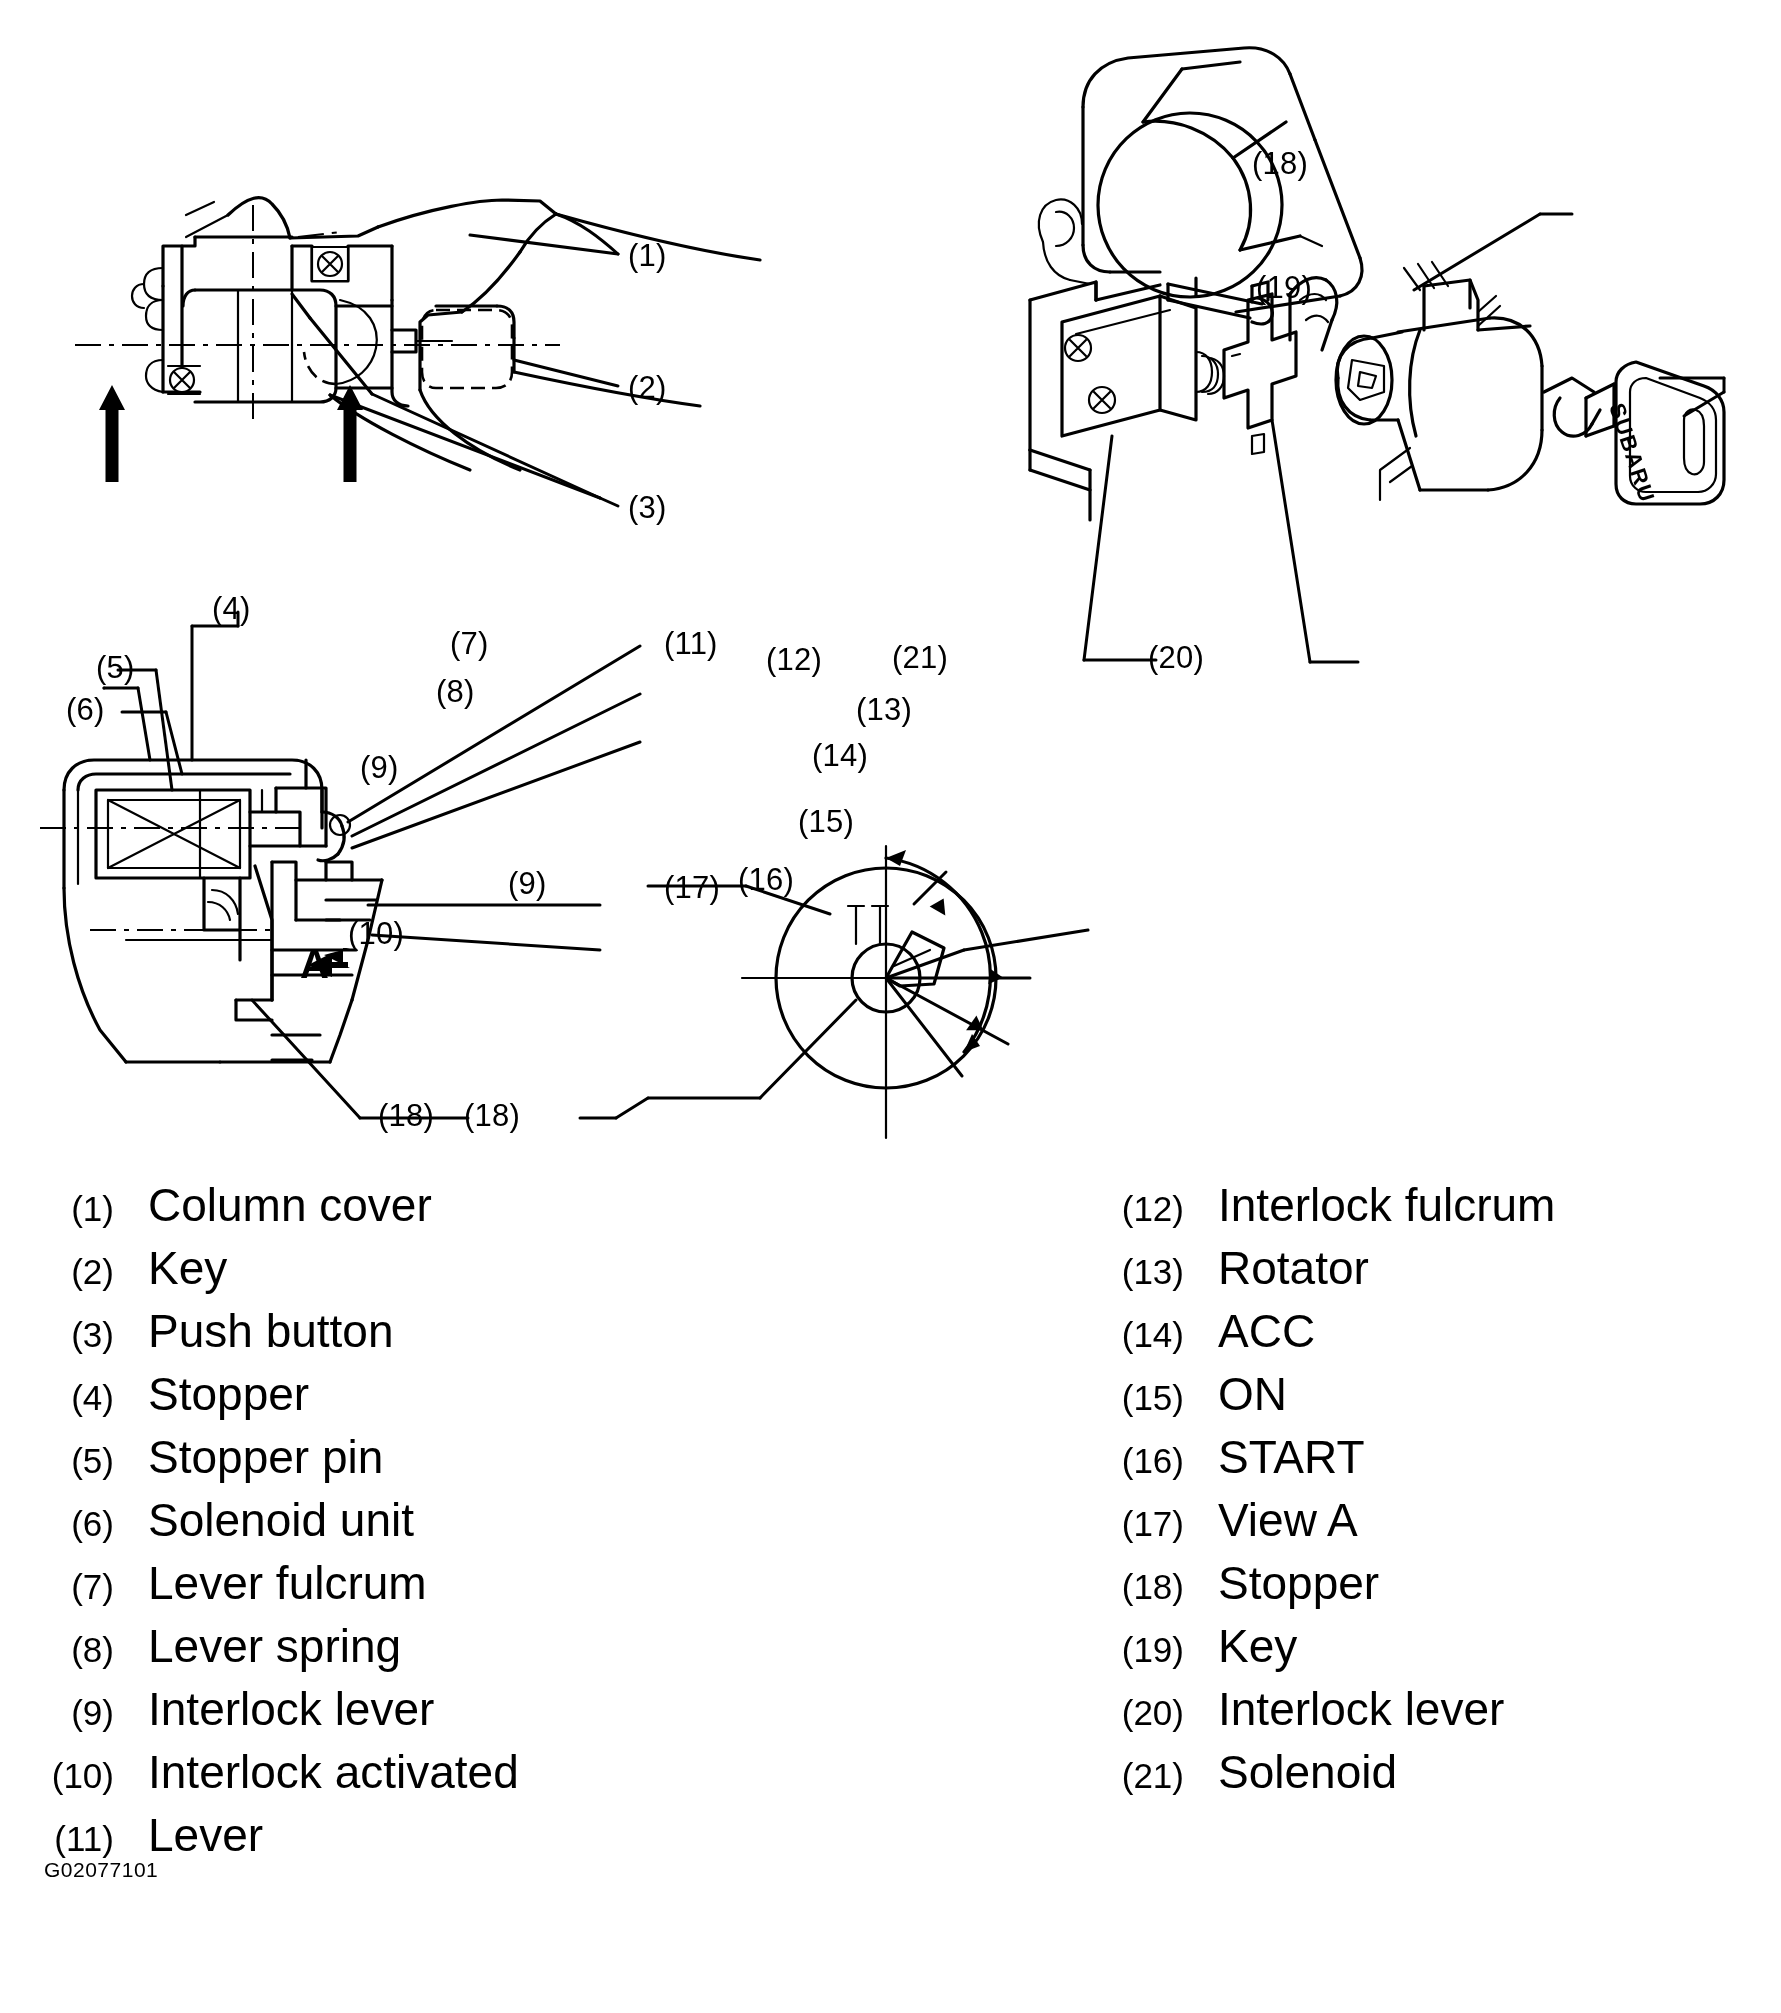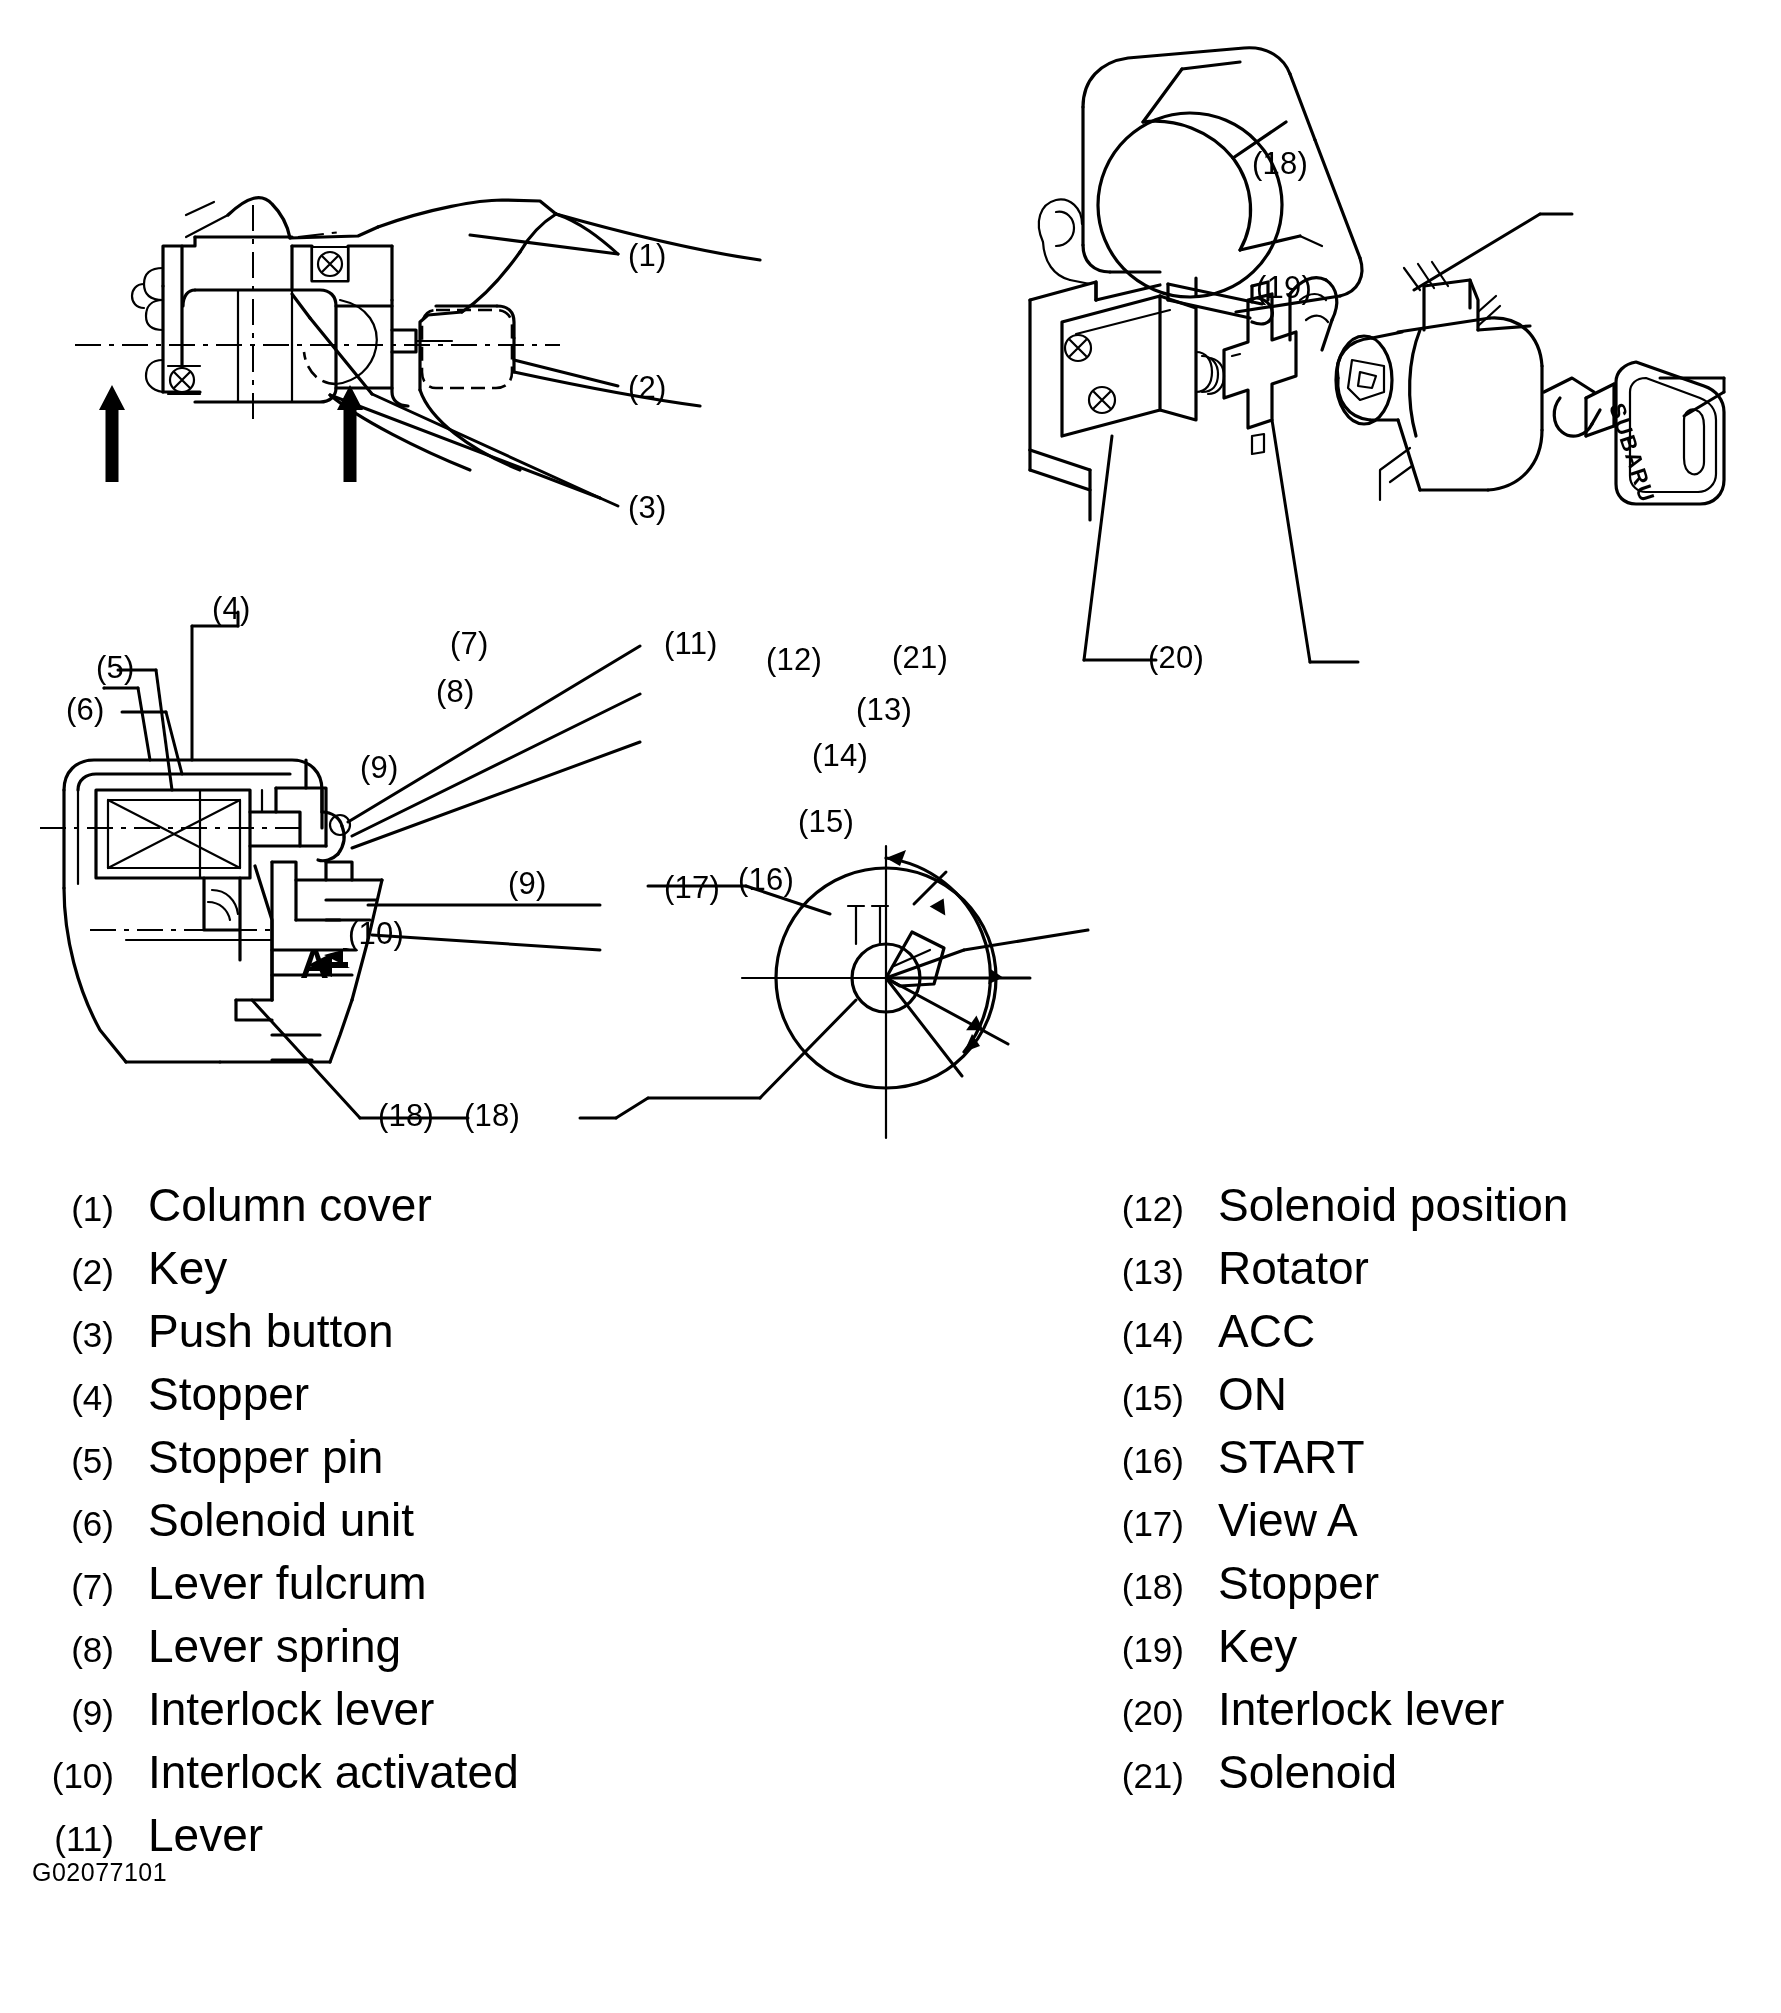--- a/index.html
+++ b/index.html
@@ -30,21 +30,21 @@
   #legend{position:absolute;left:0;top:1178px;width:1781px;height:700px;}
   .leg-col{position:absolute;top:0;}
   .leg-col.left{left:30px;width:760px;}
   .leg-col.right{left:1100px;width:680px;}
   .leg-row{display:flex;align-items:baseline;height:63px;}
   .leg-num{
     width:118px;min-width:118px;text-align:right;padding-right:34px;
     font-size:35px;box-sizing:border-box;
   }
   .leg-txt{font-size:46px;}
-  #figcode{position:absolute;left:32px;top:1858px;font-size:25px;letter-spacing:.5px;}
+  #figcode{position:absolute;left:44px;top:1858px;font-size:21px;letter-spacing:.5px;}
 
   
   .keytext{font-size:22px;font-weight:bold;letter-spacing:1.5px;}
 </style>
 </head>
 <body>
 
 <div id="sheet">
 
   <svg class="art" viewBox="0 0 1781 2013">
@@ -441,21 +441,21 @@
         </div>
       <div class="leg-row">
           <span class="leg-num">(11)</span>
           <span class="leg-txt">Lever</span>
         </div>
     </div>
 
     <div class="leg-col right">
       <div class="leg-row">
           <span class="leg-num">(12)</span>
-          <span class="leg-txt">Solenoid position</span>
+          <span class="leg-txt">Interlock fulcrum</span>
         </div>
       <div class="leg-row">
           <span class="leg-num">(13)</span>
           <span class="leg-txt">Rotator</span>
         </div>
       <div class="leg-row">
           <span class="leg-num">(14)</span>
           <span class="leg-txt">ACC</span>
         </div>
       <div class="leg-row">

